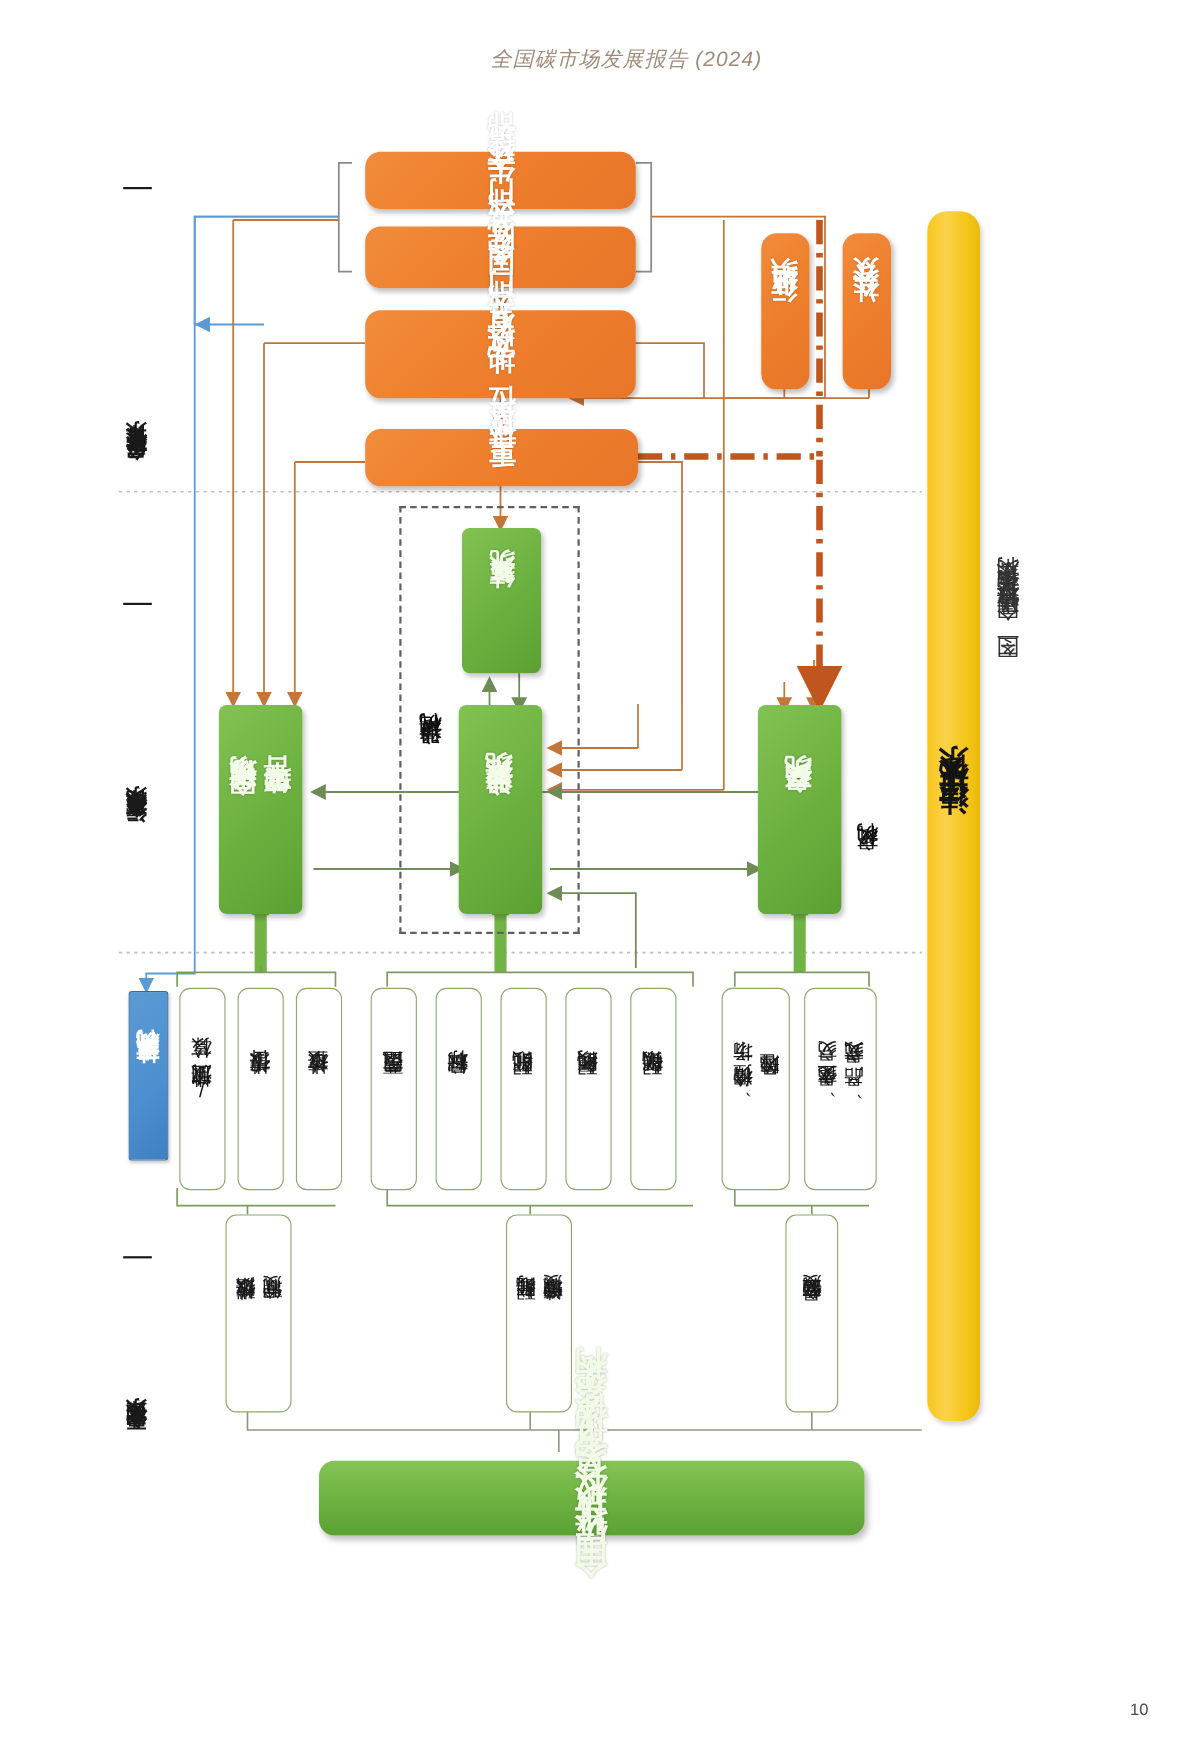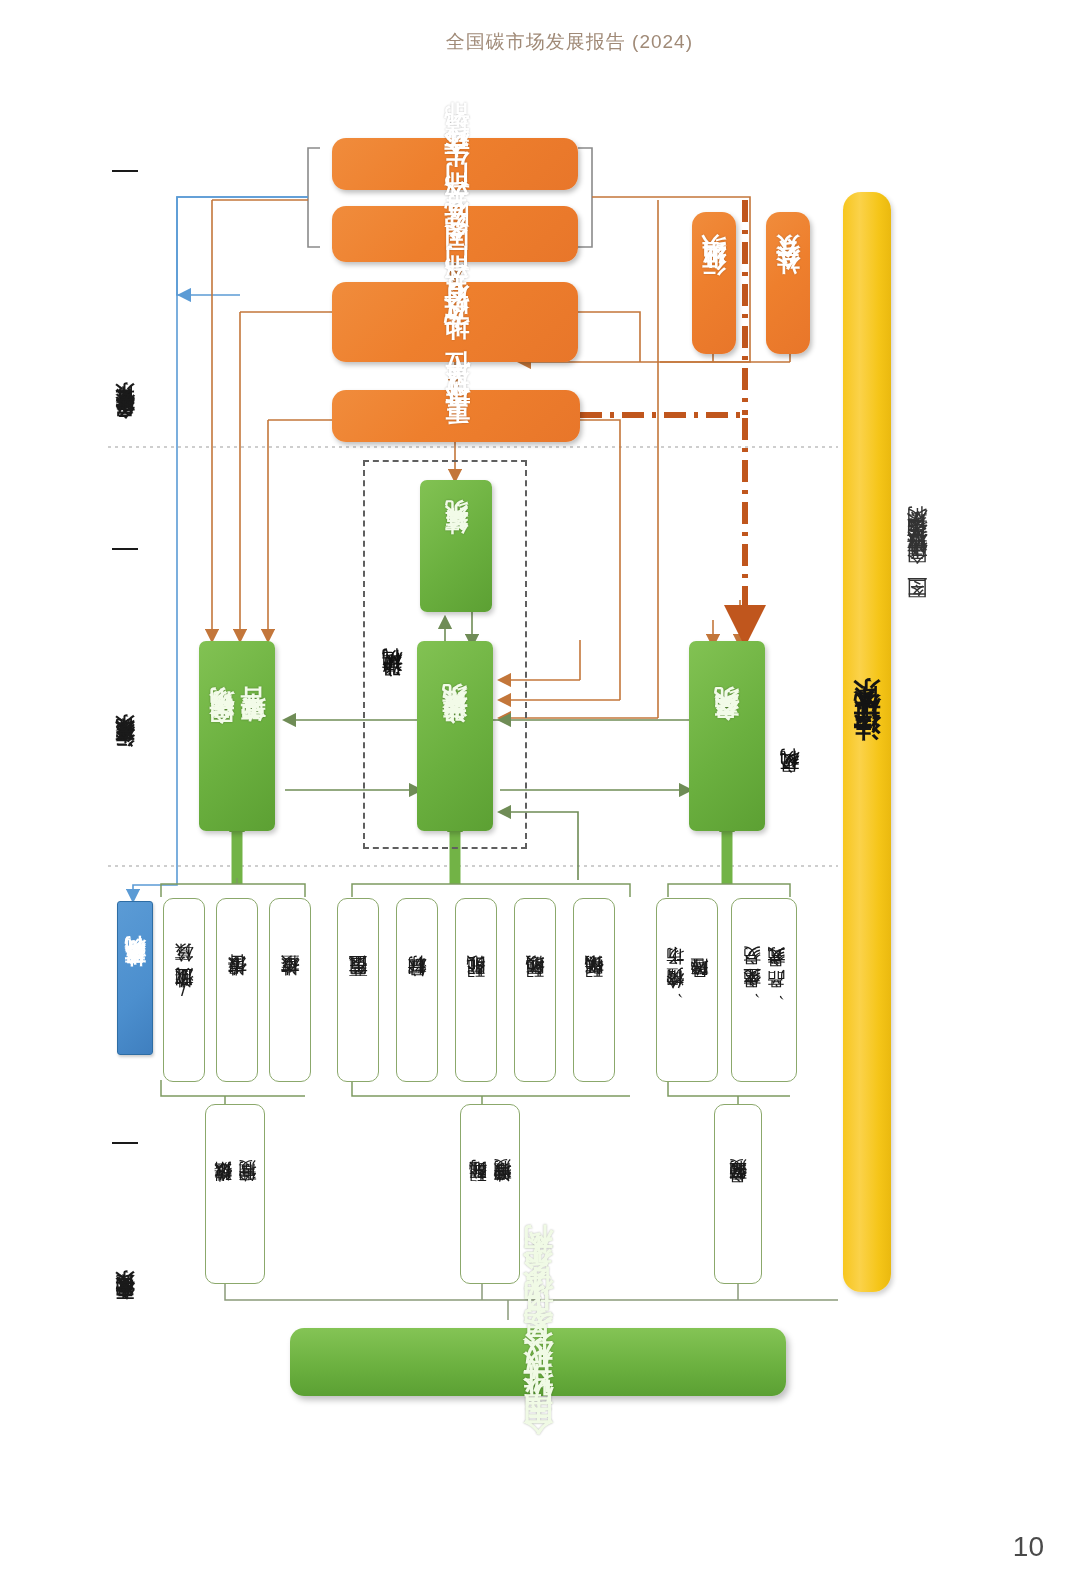--- a/index.html
+++ b/index.html
@@ -5,30 +5,30 @@
   html,body{margin:0;padding:0;}
   body{
     width:1080px;height:1591px;
     background:#ffffff;
     font-family:"Liberation Sans","DejaVu Sans",sans-serif;
     position:relative;overflow:hidden;
   }
   .page{position:absolute;inset:0;}
 
   
-  .hdr{position:absolute;top:24px;left:0;width:928px;height:40px;}
+  .hdr{position:absolute;top:36px;left:0;width:928px;height:40px;font-style:italic;}
   .hdr-title{
     position:absolute;right:235px;top:5px;
     font-size:19px;color:#a08a77;letter-spacing:1px;white-space:nowrap;
   }
   .hdr-bar{
     position:absolute;right:0px;top:8px;width:190px;height:22px;
     background:linear-gradient(90deg,#8c6a4f 0%,#b99madd 1%,#c0a189 45%,#e7dcd2 80%,#f7f2ee 100%);
   }
-  .pagenum{position:absolute;right:36px;bottom:28px;font-size:28px;color:#4a4a4a;}
+  .pagenum{position:absolute;right:36px;bottom:28px;font-size:15px;color:#4a4a4a;}
 
   
   .caption{
     position:absolute;left:903px;top:540px;
     writing-mode:vertical-rl;text-orientation:upright;
     font-size:21px;color:#333;letter-spacing:3px;white-space:nowrap;
     transform:rotate(180deg);
   }
 
   

